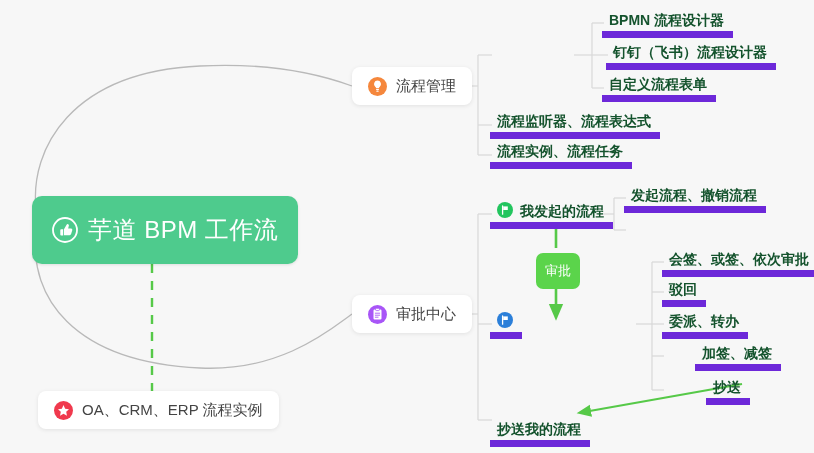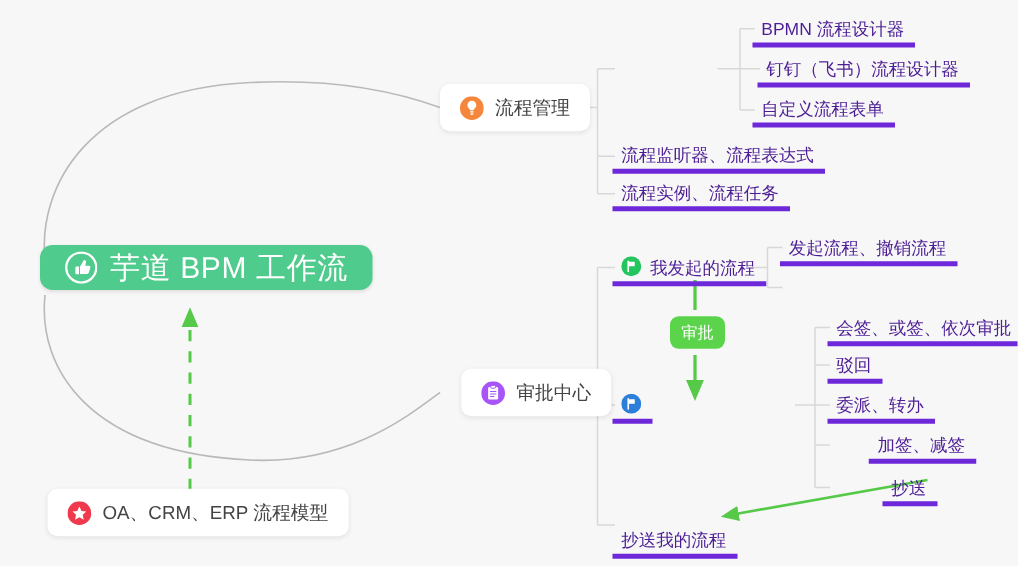--- a/index.html
+++ b/index.html
@@ -34,55 +34,56 @@
     display: flex;
     align-items: center;
   }
   
   .root {
     background: #4ecb8d;
     border-radius: 10px;
     color: #ffffff;
     font-size: 24px;
     padding: 0 20px;
-    height: 36px;
+    height: 68px;
     box-shadow: 0 1px 3px rgba(0,0,0,0.10);
     letter-spacing: 0.5px;
   }
   .root .nlabel { margin-left: 10px; }
   
   .card {
     background: #ffffff;
     border-radius: 8px;
     height: 38px;
     padding: 0 16px;
     font-size: 15px;
     color: #444444;
     box-shadow: 0 1px 4px rgba(0,0,0,0.09);
   }
   .card .nlabel { margin-left: 9px; }
   
   .plain {
     font-size: 14px;
-    color: #4c1d95;
+    color: #14532d;
     height: 30px;
     padding: 0 9px 0 7px;
-    border-bottom: 4px solid #6d28d9;
+    border-bottom: 7px solid #6d28d9;
     align-items: flex-end;
     padding-bottom: 4px;
+    font-weight: bold;
   }
   .plain .nlabel { margin-left: 7px; line-height: 1; }
   .plain.noicon .nlabel { margin-left: 0; }
   
   .badge {
     background: #5bd44b;
     border-radius: 7px;
     color: #ffffff;
     font-size: 13px;
-    height: 26px;
+    height: 36px;
     padding: 0 9px;
     justify-content: center;
   }
   
   .ico {
     display: inline-flex;
     align-items: center;
     justify-content: center;
     flex: 0 0 auto;
   }
@@ -182,21 +183,21 @@
     <span class="nlabel">自定义流程表单</span>
   </div>
 
   <div class="node plain noicon" style="left:490px; top:109px;">
     <span class="nlabel">流程监听器、流程表达式</span>
   </div>
   <div class="node plain noicon" style="left:490px; top:139px;">
     <span class="nlabel">流程实例、流程任务</span>
   </div>
 
-  <div class="node card" style="left:369px; top:295px;text-align:center;">
+  <div class="node card" style="left:352px; top:295px;text-align:center;">
     <span class="ico">
       <svg width="19" height="19" viewBox="0 0 19 19">
         <circle cx="9.5" cy="9.5" r="9.5" fill="#a855f7"></circle>
         <rect x="5.5" y="4.6" width="8" height="10" rx="1.1" fill="#ffffff"></rect>
         <rect x="7.6" y="3.3" width="3.8" height="2.3" rx="0.9" fill="#ffffff" stroke="#a855f7" stroke-width="0.8"></rect>
         <path d="M7.3 8.2 h4.4 M7.3 10.2 h4.4 M7.3 12.2 h2.8" stroke="#a855f7" stroke-width="0.9" stroke-linecap="round"></path>
       </svg>
     </span>
     <span class="nlabel">审批中心</span>
   </div>
@@ -250,16 +251,16 @@
   </div>
 
   <div class="node card" style="left:38px; top:391px;">
     <span class="ico">
       <svg width="19" height="19" viewBox="0 0 19 19">
         <circle cx="9.5" cy="9.5" r="9.5" fill="#f0394d"></circle>
         <path d="M9.5 4.1 L11.15 7.7 L15.0 8.15 L12.2 10.85 L12.95 14.7 L9.5 12.8
                  L6.05 14.7 L6.8 10.85 L4.0 8.15 L7.85 7.7 z" fill="#ffffff"></path>
       </svg>
     </span>
-    <span class="nlabel">OA、CRM、ERP 流程模型</span>
+    <span class="nlabel">OA、CRM、ERP 流程实例</span>
   </div>
 
 </div>
 
 </body></html>

